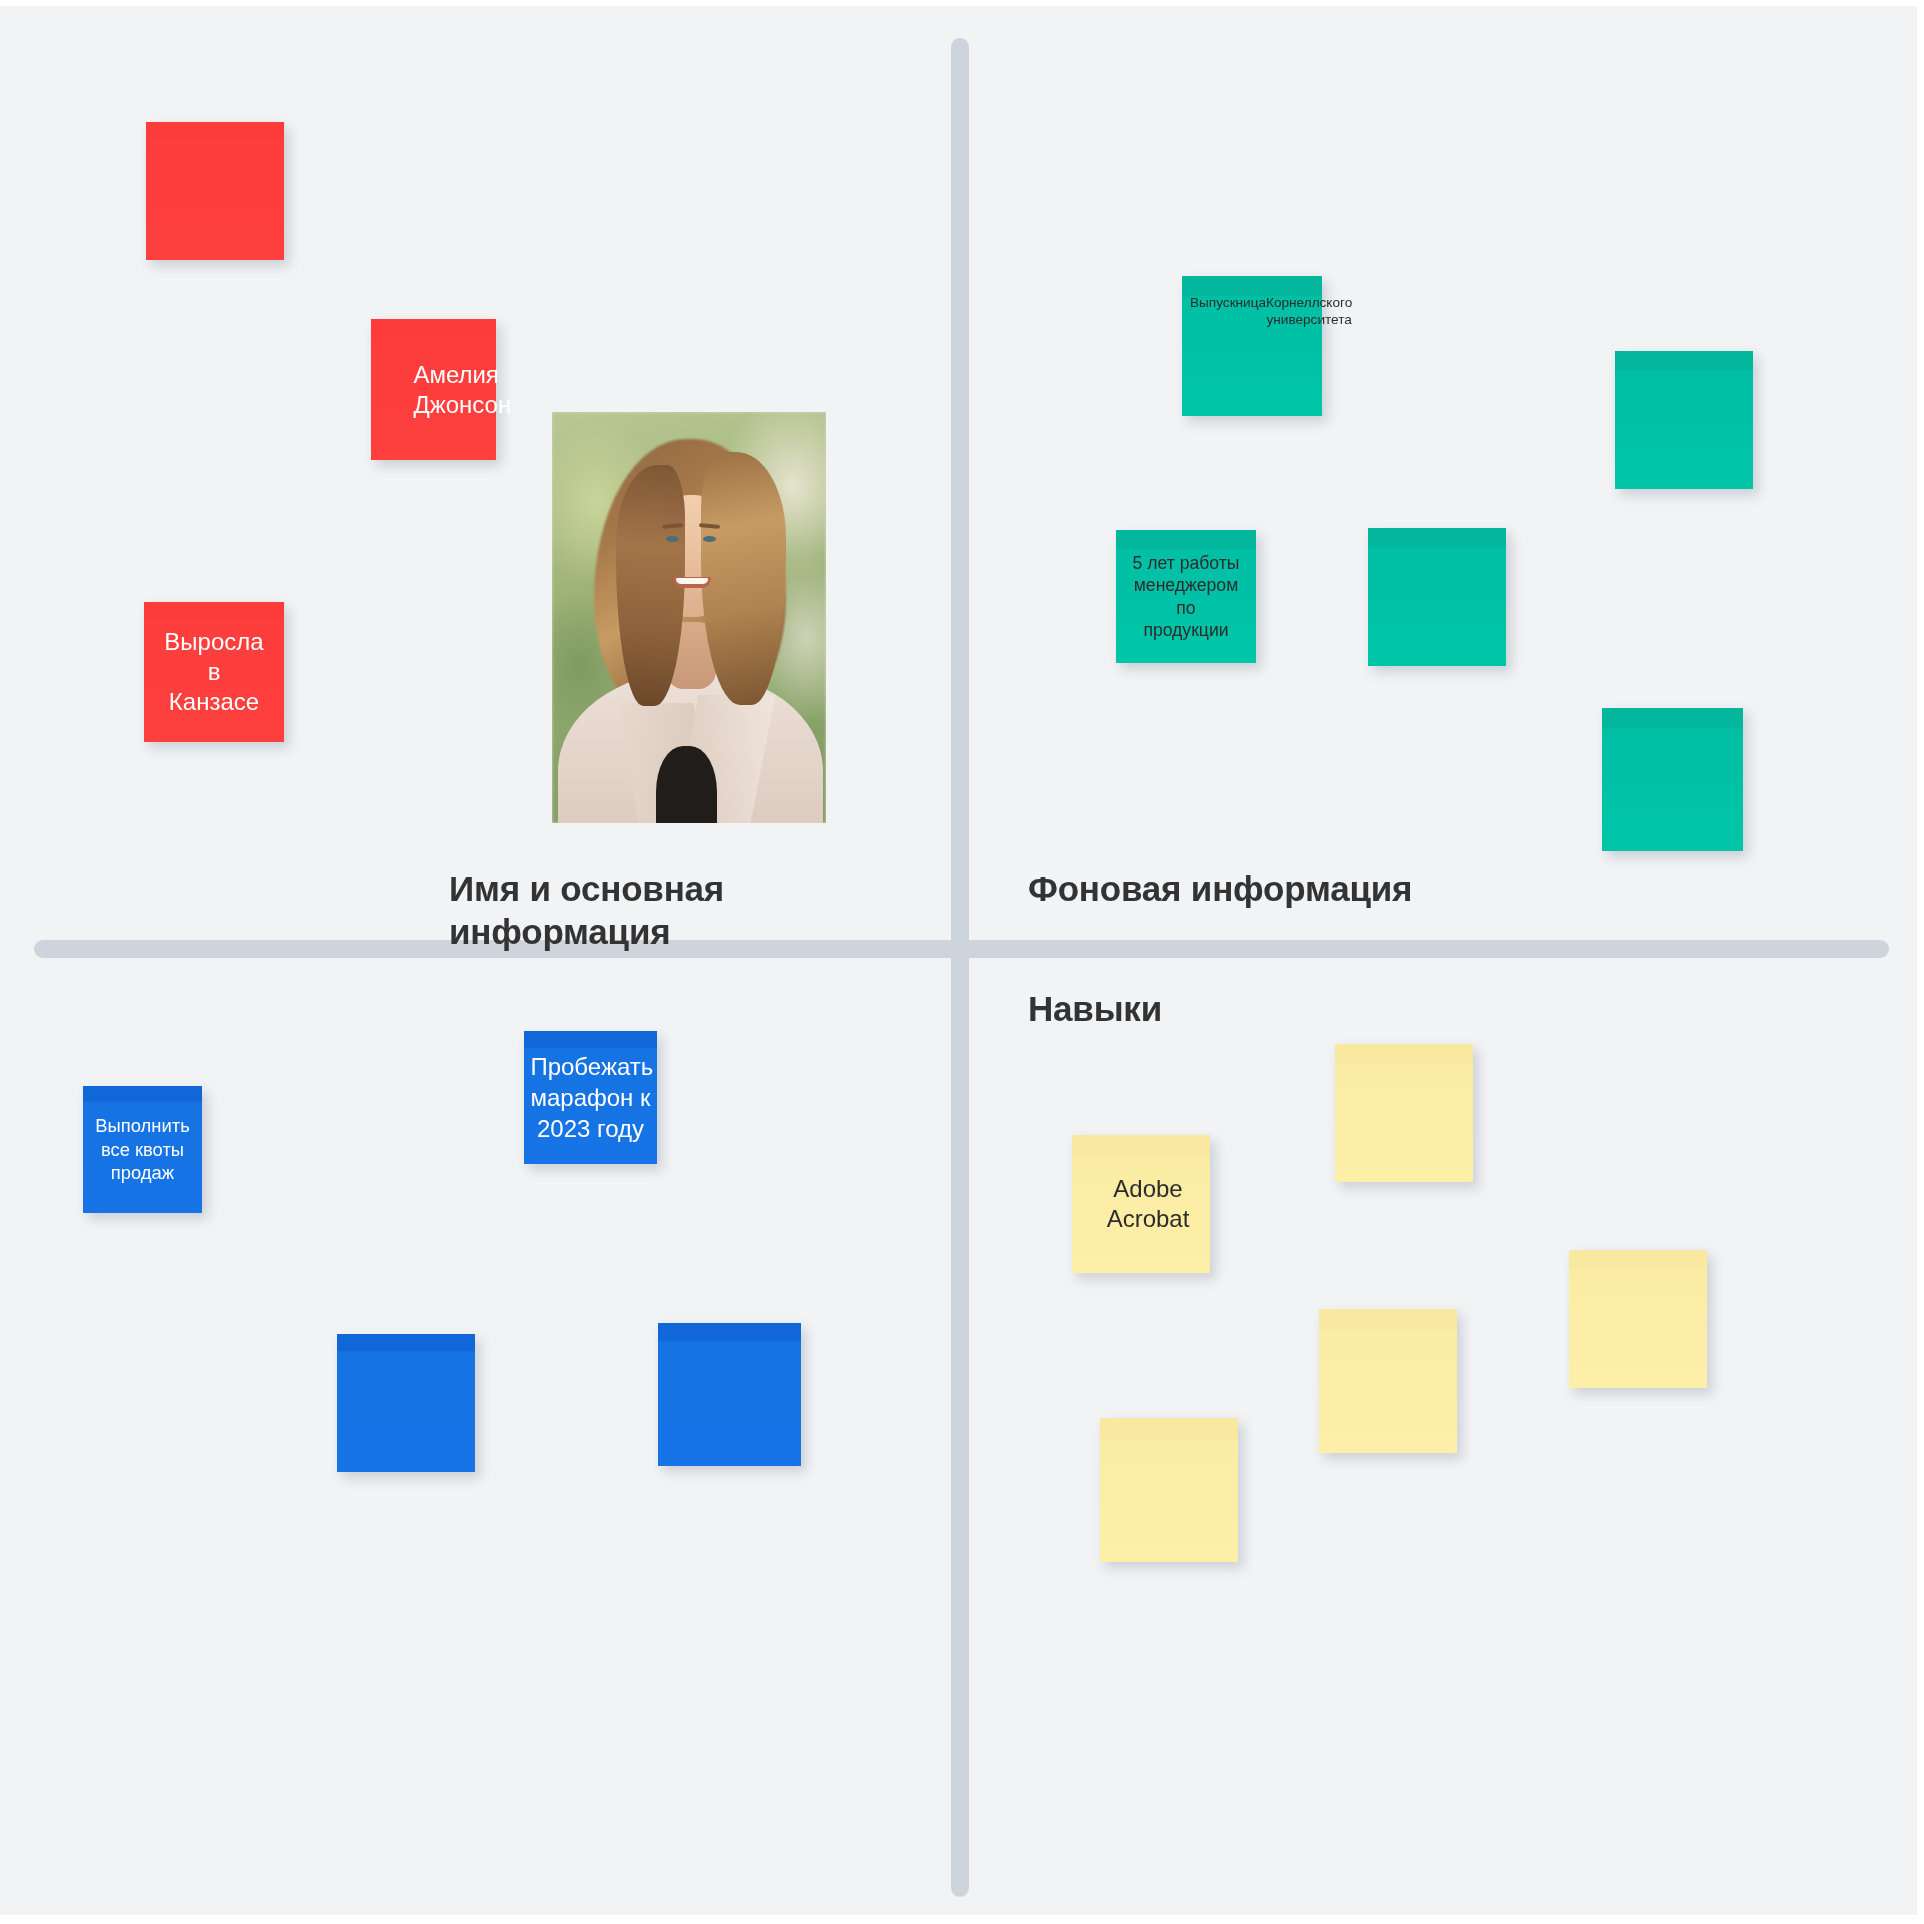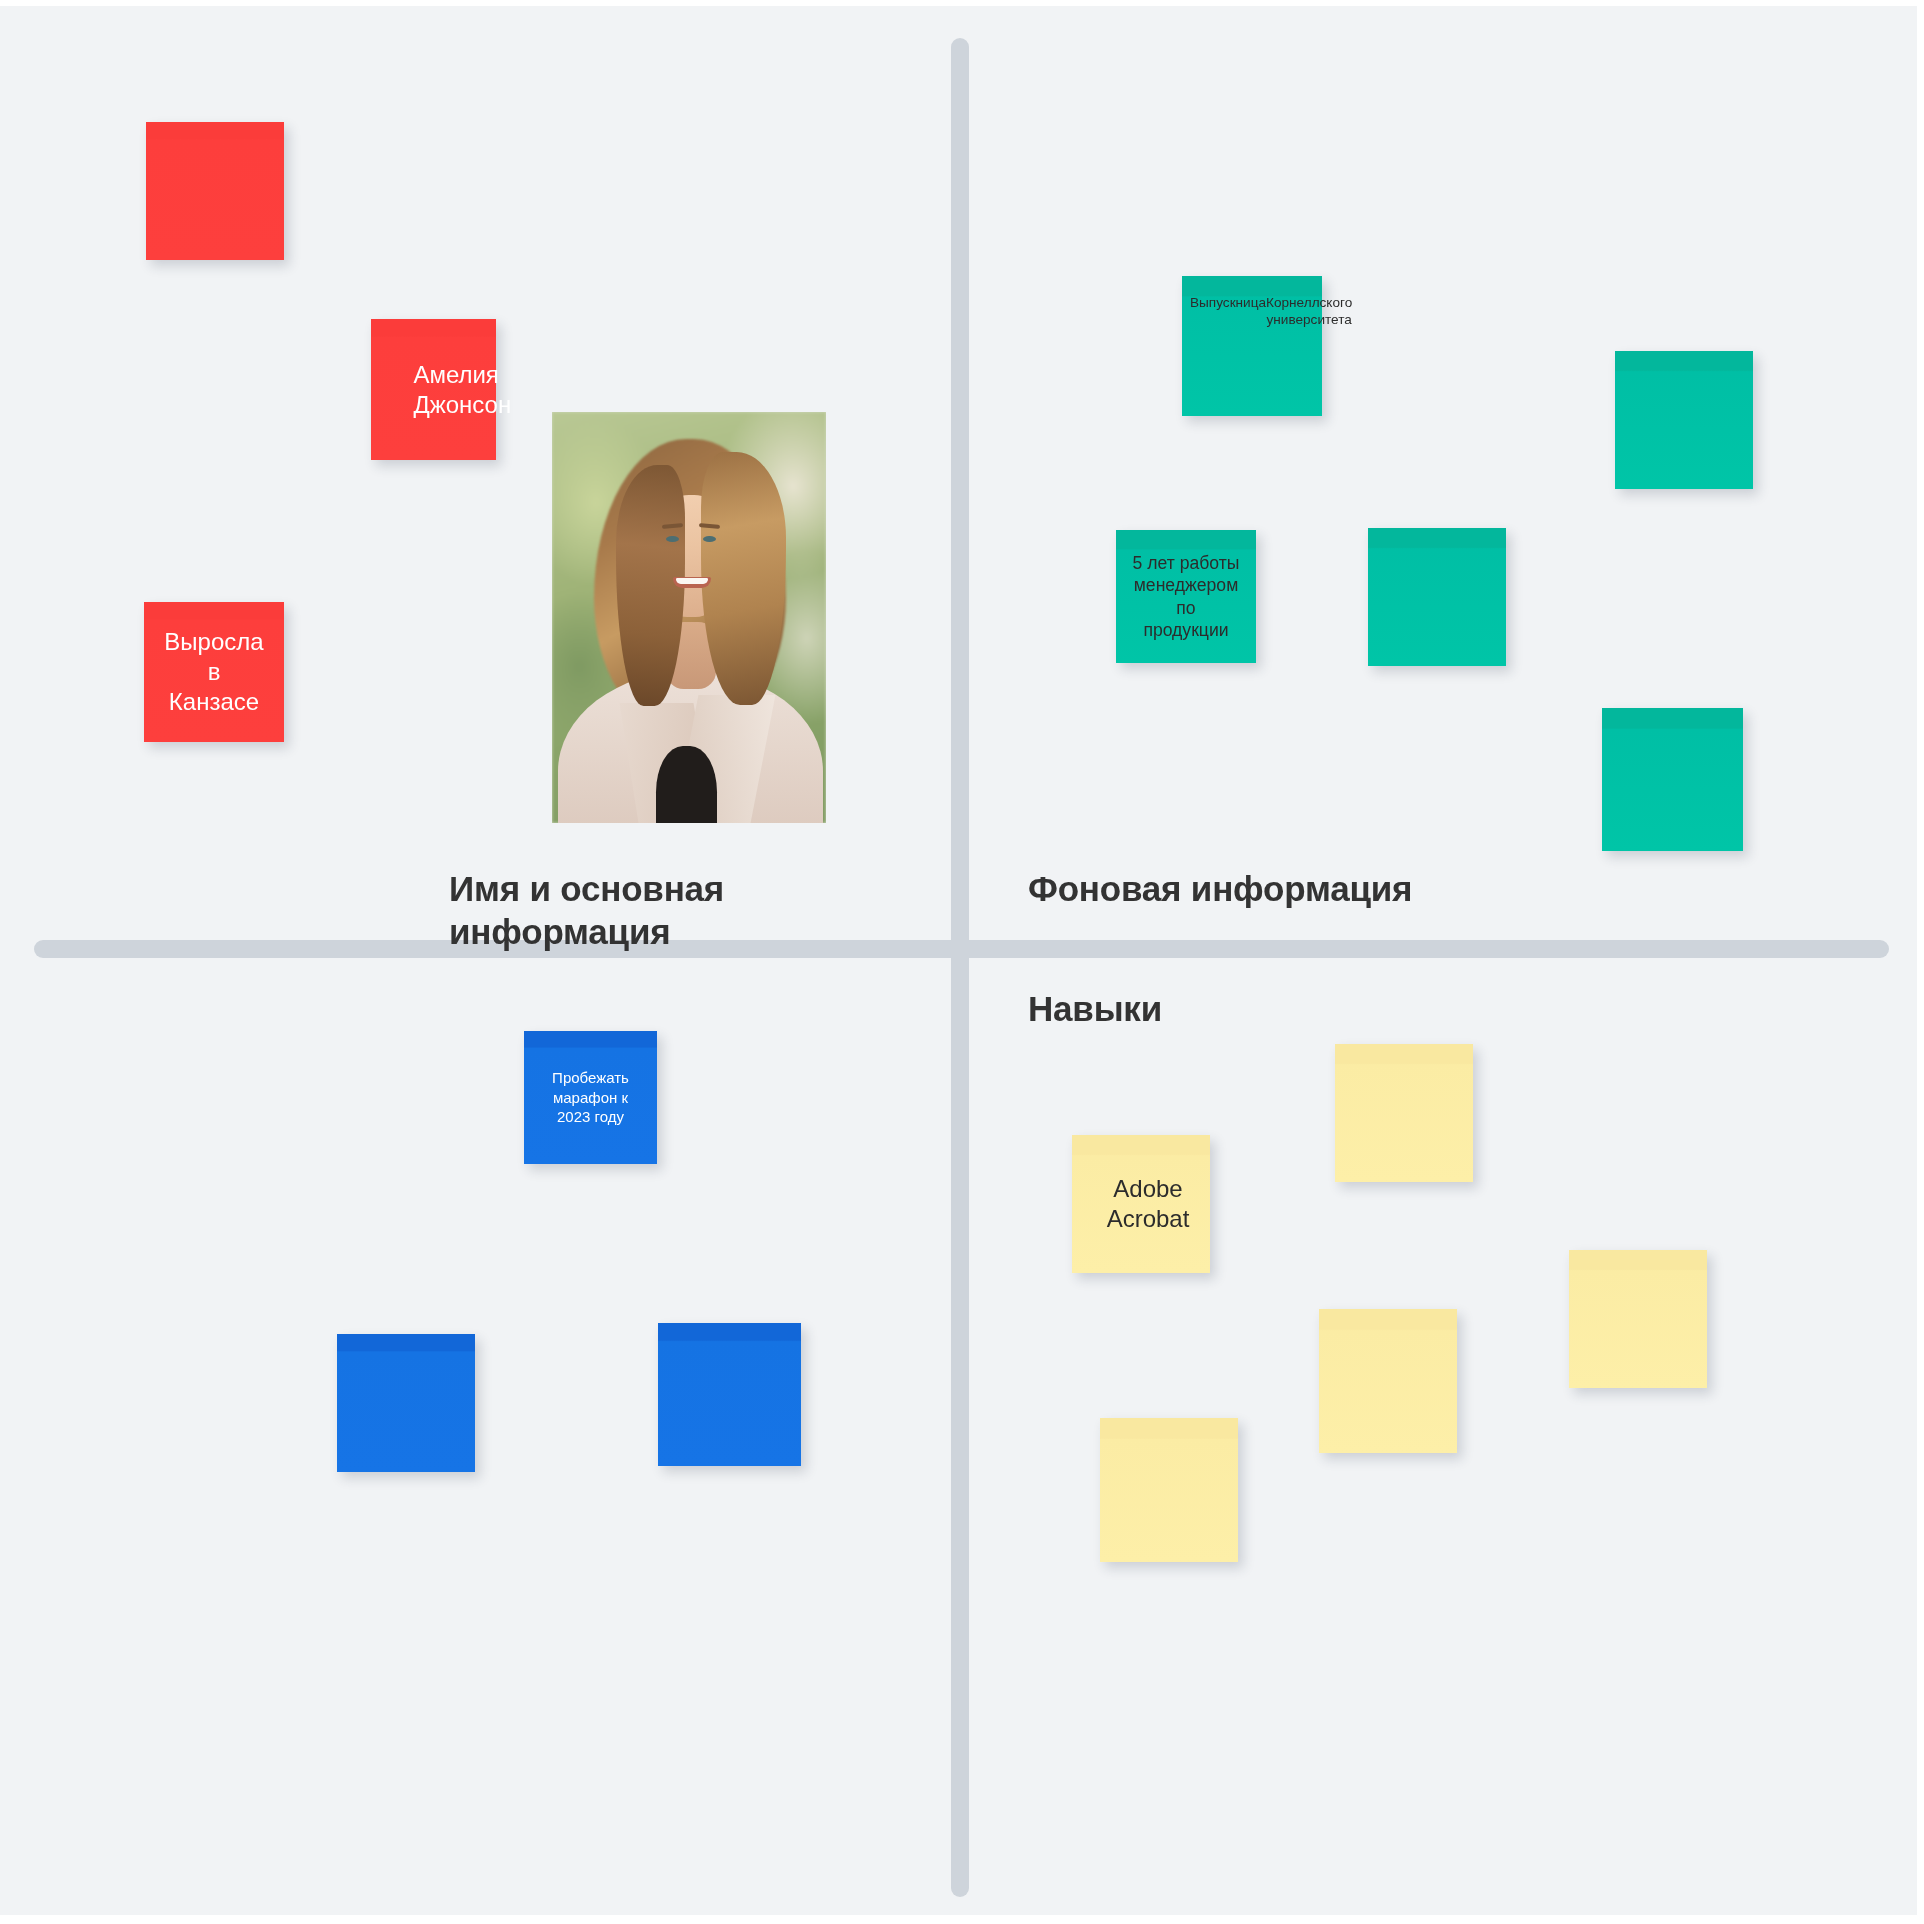--- a/index.html
+++ b/index.html
@@ -296,23 +296,28 @@
     <span class="note-text" style="font-size:21px;"></span>
   </div>
 
   <div class="note note-green" style="left:1602px; top:708px; width:141px; height:143px;">
     <span class="note-text" style="font-size:21px;"></span>
   </div>
 
   <div class="q-title left-aligned" id="title-back">Фоновая
 информация</div>
 
+  <div class="note note-blue" style="left:83px; top:1086px; width:119px; height:127px;">
+    <span class="note-text" style="font-size:18.4px; line-height:1.3;">Выполнить
+все квоты
+продаж</span>
+  </div>
 
   <div class="note note-blue" style="left:524px; top:1031px; width:133px; height:133px;">
-    <span class="note-text" style="font-size:15px; line-height:1.3;">Пробежать
+    <span class="note-text" style="font-size:24px; line-height:1.3;">Пробежать
 марафон к
 2023 году</span>
   </div>
 
   <div class="note note-blue" style="left:337px; top:1334px; width:138px; height:138px;">
     <span class="note-text" style="font-size:21px;"></span>
   </div>
 
   <div class="note note-blue" style="left:658px; top:1323px; width:143px; height:143px;">
     <span class="note-text" style="font-size:21px;"></span>

